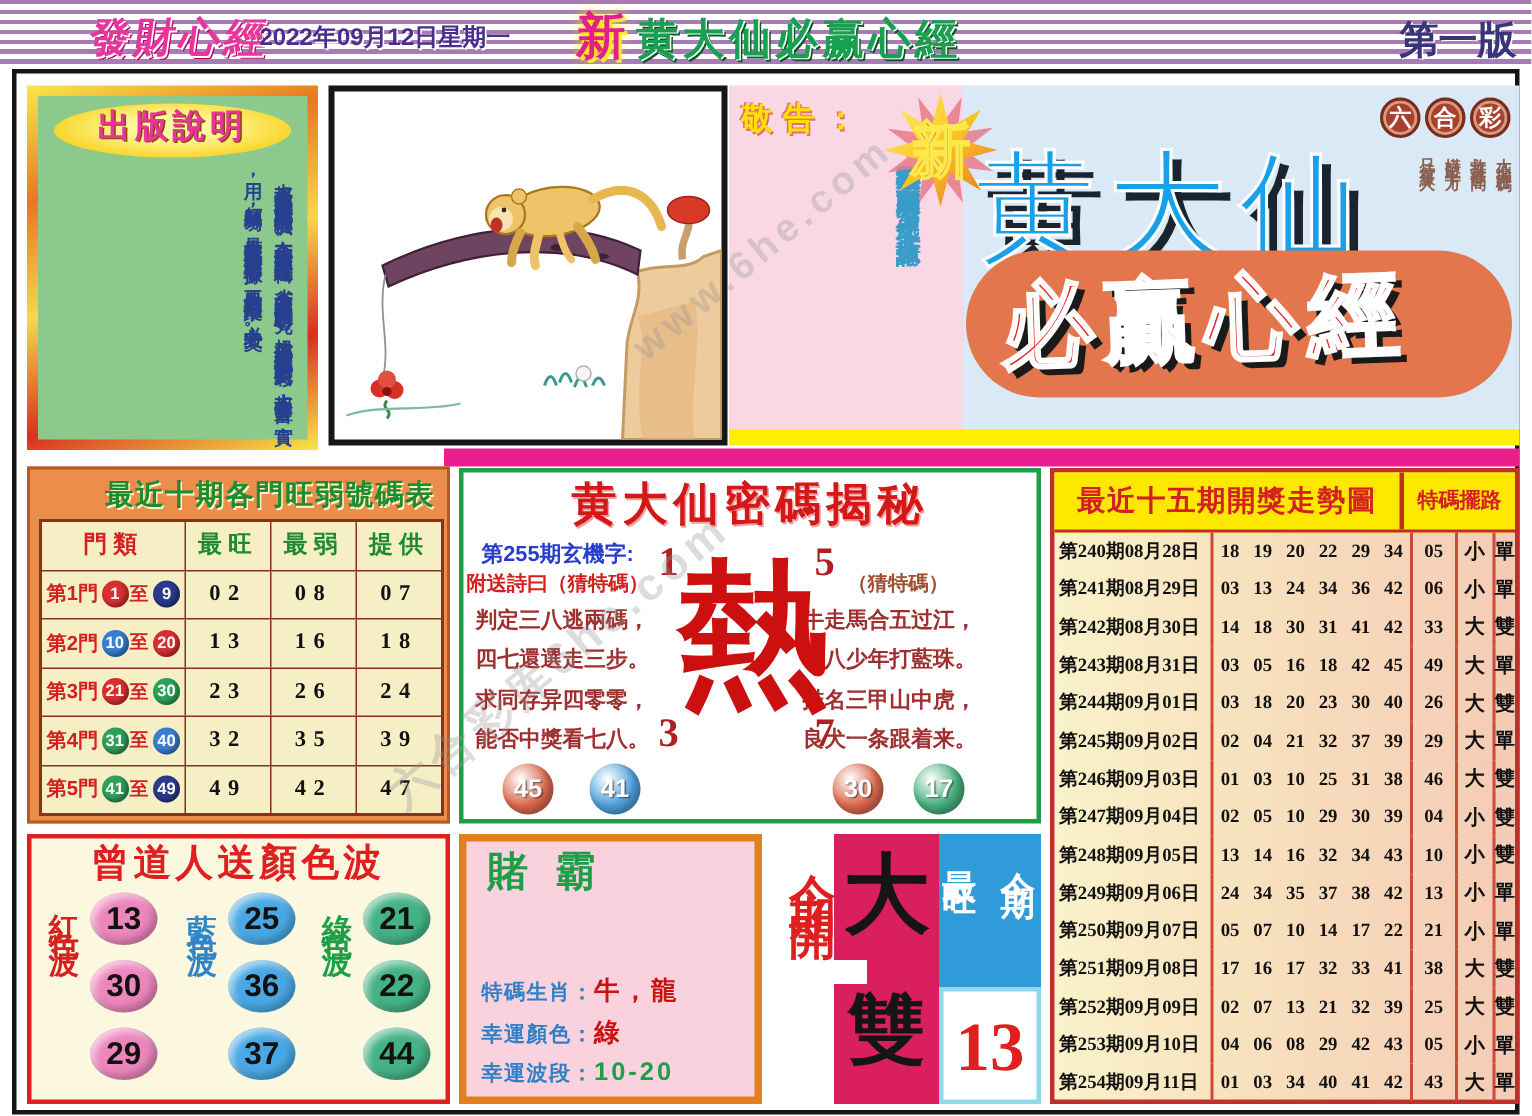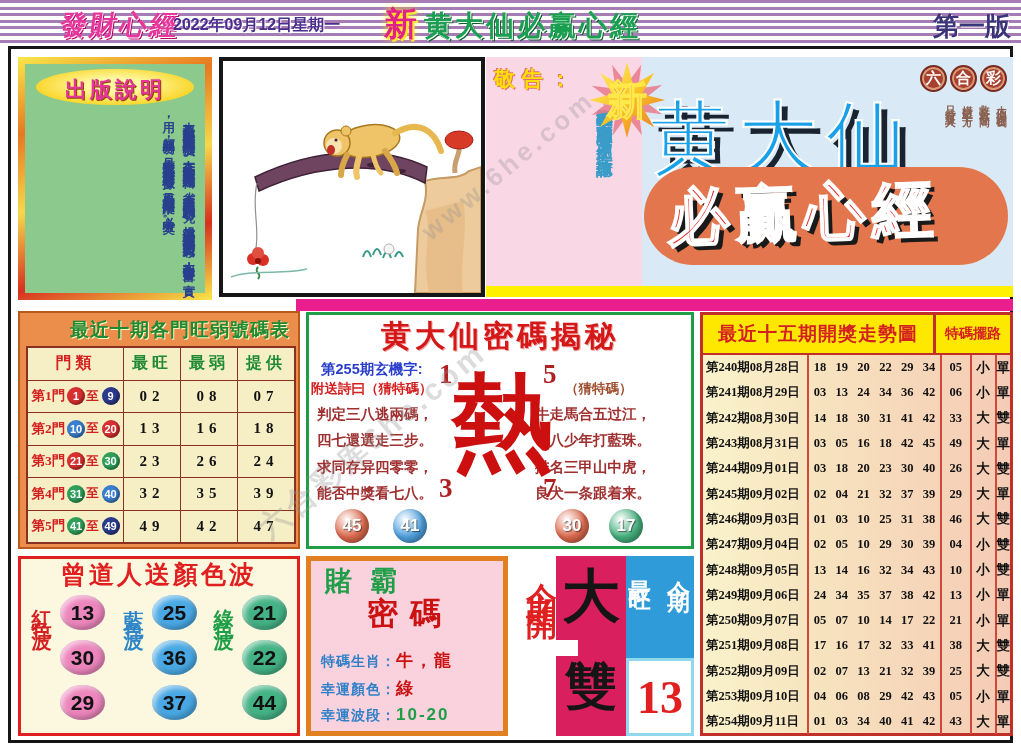--- a/index.html
+++ b/index.html
@@ -18,21 +18,21 @@
     letter-spacing:3px;text-shadow:1px 1px 0 #fff,2px 2px 0 #0a5a28;}
   #hdr-edition{left:933px;top:9px;font-size:26px;font-weight:bold;color:#3a3578;text-shadow:1px 1px 0 #fff;}
   
   #frame{left:8px;top:46px;width:999px;height:691px;border:3px solid #151515;background:#fff;}
   
   #pub{left:18px;top:57px;width:194px;height:243px;box-sizing:border-box;border:7px solid transparent;
     background:linear-gradient(#8cc98c,#8cc98c) padding-box,
                linear-gradient(160deg,#f8e84a,#e87820 25%,#f6d84a 50%,#d83020 75%,#f8e84a) border-box;}
   #pub-oval{position:absolute;left:11px;top:5px;width:158px;height:36px;border-radius:50%;
     background:radial-gradient(ellipse at 50% 45%,#fff8a0 25%,#f9d423 75%,#e8a020);
-    display:flex;align-items:flex-end;justify-content:center;}
+    display:flex;align-items:flex-start;justify-content:center;}
   #pub-title{font-size:22px;font-weight:bold;color:#e8359c;letter-spacing:3px;text-shadow:1px 1px 0 #8a4a00;}
   #pub-body{position:absolute;right:6px;top:48px;height:168px;width:166px;writing-mode:vertical-rl;
     font-size:12.5px;line-height:1.62;letter-spacing:1.5px;color:#28408f;font-weight:bold;}
   
   #monkey{left:219px;top:57px;width:266px;height:240px;border:4px solid #161616;box-sizing:border-box;background:#fff;}
   
   #notice{left:486px;top:57px;width:156px;height:229px;background:#fad7e4;}
   #notice-label{position:absolute;left:8px;top:8px;font-size:21px;font-weight:bold;color:#ffe000;
     letter-spacing:7px;text-shadow:1px 1px 0 #e07070,-1px -1px 0 #e07070;}
   #notice-body{position:absolute;right:24px;top:40px;height:180px;writing-mode:vertical-rl;
@@ -59,21 +59,21 @@
   #hot-title{margin-top:4px;text-align:center;font-size:19px;font-weight:bold;color:#1e8a34;
     letter-spacing:1px;text-shadow:1px 1px 0 #fff8c0;padding-left:42px;}
   #hot-table{position:absolute;left:6px;top:33px;width:266px;background:#f6efc6;border:2px solid #8a3020;}
   .hot-row{display:flex;height:31.5px;}
   .hot-row + .hot-row{border-top:1.5px solid #8a3020;}
   .hc{display:flex;align-items:center;justify-content:center;box-sizing:border-box;}
   .hc + .hc{border-left:1.5px solid #8a3020;}
   .hc.c0{width:95px}.hc.c1{width:57px}.hc.c2{width:57px}.hc.c3{flex:1}
   .hh0{color:#d42020;font-weight:bold;font-size:16px;letter-spacing:4px;}
   .hh{color:#1e8a34;font-weight:bold;font-size:16px;letter-spacing:4px;}
-  .gate{color:#d42020;font-weight:bold;font-size:13.5px;font-family:Liberation Serif, serif;}
+  .gate{color:#d42020;font-weight:bold;font-size:13.5px;}
   .zhi{color:#d42020;font-weight:bold;font-size:12.5px;margin:0 1px;}
   .ball-s{width:18px;height:18px;border-radius:50%;color:#fff;font-size:11px;font-weight:bold;
     display:flex;align-items:center;justify-content:center;margin-left:2px;box-shadow:inset -2px -2px 3px rgba(0,0,0,.35);}
   .hv{font-size:15px;font-weight:bold;letter-spacing:5px;color:#111;font-family:"Liberation Serif",serif;}
   
   #wave{left:18px;top:556px;width:282px;height:180px;border:3px solid #e02020;background:#fcf8df;box-sizing:border-box;}
   #wave-title{text-align:center;font-size:25px;font-weight:bold;color:#e02020;letter-spacing:3px;margin-top:-1px;}
   .wave-group{position:absolute;top:34px;display:flex;gap:4px;}
   .wave-group.g0{left:8px}.wave-group.g1{left:100px}.wave-group.g2{left:190px}
   .wave-label{writing-mode:vertical-rl;font-size:20px;font-weight:bold;letter-spacing:11px;height:104px;}
@@ -387,21 +387,20 @@
     <div class="corner p2">3</div>
     <div class="corner p3">7</div>
     <div class="sball b0" style="background: radial-gradient(circle at 35% 30%, rgb(255, 255, 255) 0%, rgb(220, 106, 78) 55%);">45</div>
     <div class="sball b1" style="background: radial-gradient(circle at 35% 30%, rgb(255, 255, 255) 0%, rgb(79, 160, 220) 55%);">41</div>
     <div class="sball b2" style="background: radial-gradient(circle at 35% 30%, rgb(255, 255, 255) 0%, rgb(220, 106, 78) 55%);">30</div>
     <div class="sball b3" style="background: radial-gradient(circle at 35% 30%, rgb(255, 255, 255) 0%, rgb(70, 176, 126) 55%);">17</div>
   </div>
 
 <div id="duba" class="abs">
   <div id="duba-t1">賭霸</div>
-  <div id="duba-t2">密碼</div>
 <div class="duba-row" style="top: 88px;"><span class="dl">特碼生肖：</span><span class="dv" style="color: rgb(204, 17, 17);">牛，龍</span></div>
     <div class="duba-row" style="top: 116px;"><span class="dl">幸運顏色：</span><span class="dv" style="color: rgb(204, 17, 17);">綠</span></div>
     <div class="duba-row" style="top: 144px;"><span class="dl">幸運波段：</span><span class="dv" style="color: rgb(30, 158, 70);">10-20</span></div>
   </div>
 
 <div id="today" class="abs">
   <div id="today-open">今期開</div>
   <div id="today-big">
     <div id="big-char">大</div>
     <div id="big-notch"></div>

